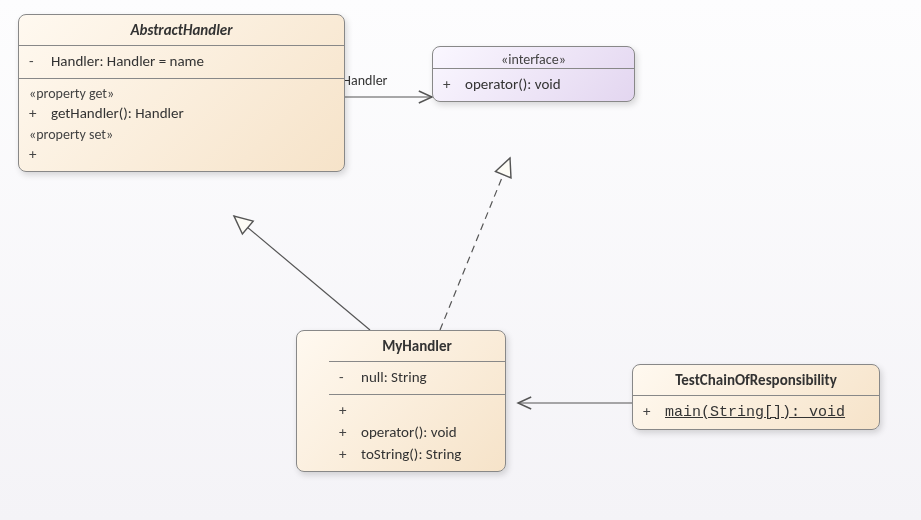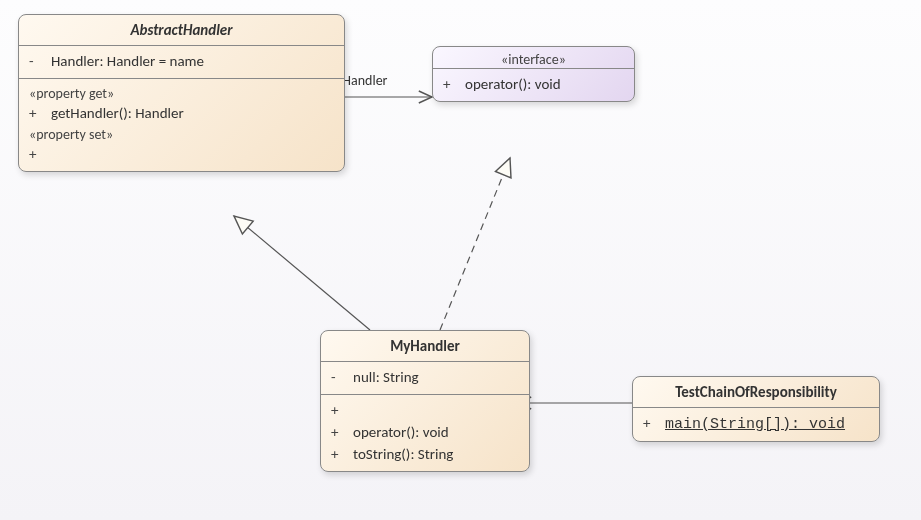--- a/index.html
+++ b/index.html
@@ -115,21 +115,21 @@
     <div class="stereo">«interface»</div>
   </div>
   <div class="section">
     <div class="row">
       <span class="vis">+</span>
       <span>operator(): void</span>
     </div>
   </div>
 </div>
 
-<div class="class-box peach" style="left:320px; top:330px; width:210px;">
+<div class="class-box peach" style="left:296px; top:330px; width:210px;padding-left:32px;">
   <div class="title">MyHandler</div>
   <div class="section">
     <div class="row">
       <span class="vis">-</span>
       <span>null: String</span>
     </div>
   </div>
   <div class="section">
     <div class="row">
       <span class="vis">+</span>
@@ -138,21 +138,21 @@
       <span class="vis">+</span>
       <span>operator(): void</span>
     </div>
     <div class="row">
       <span class="vis">+</span>
       <span>toString(): String</span>
     </div>
   </div>
 </div>
 
-<div class="class-box peach" style="left:632px; top:376px; width:248px;">
+<div class="class-box peach" style="left:632px; top:364px; width:248px;">
   <div class="title">TestChainOfResponsibility</div>
   <div class="section">
     <div class="row">
       <span class="vis">+</span>
       <span class="underline">main(String[]): void</span>
     </div>
   </div>
 </div>
 
 </body></html>

